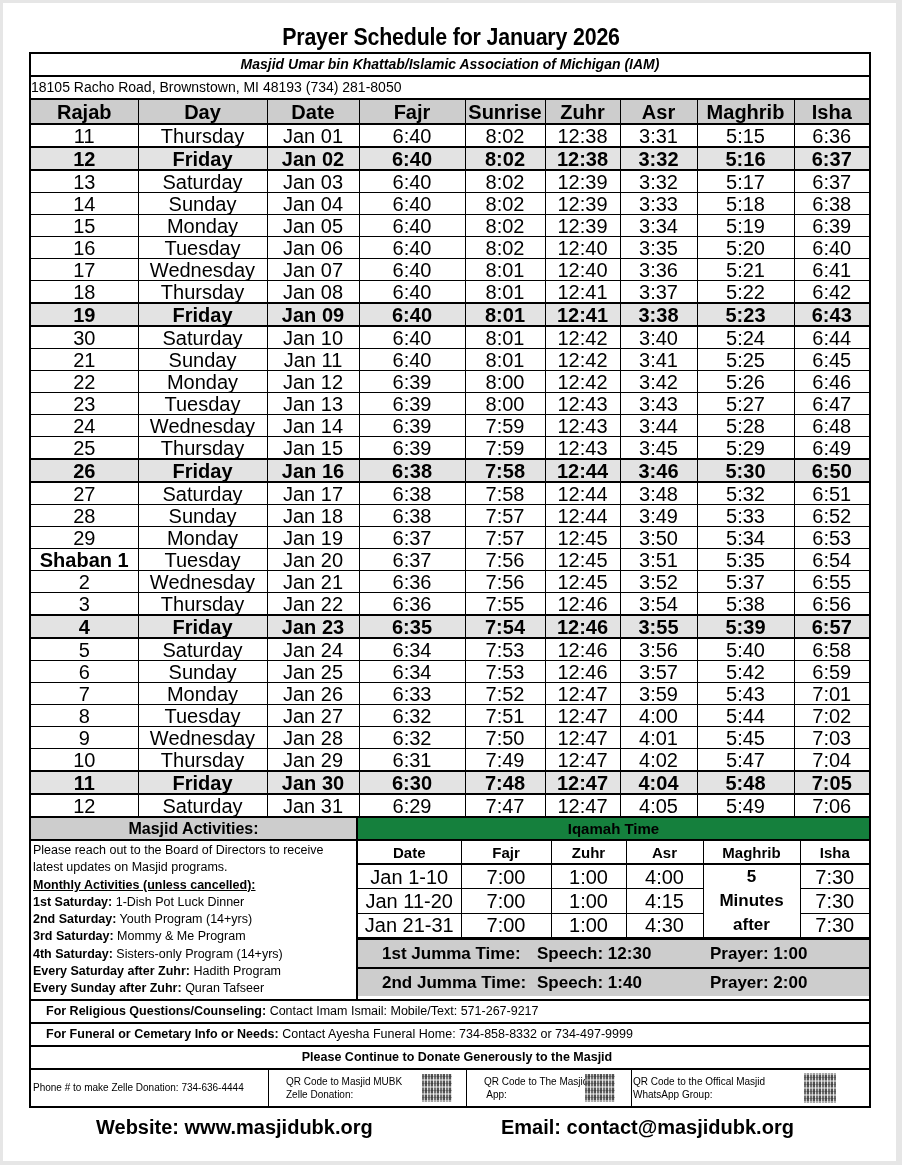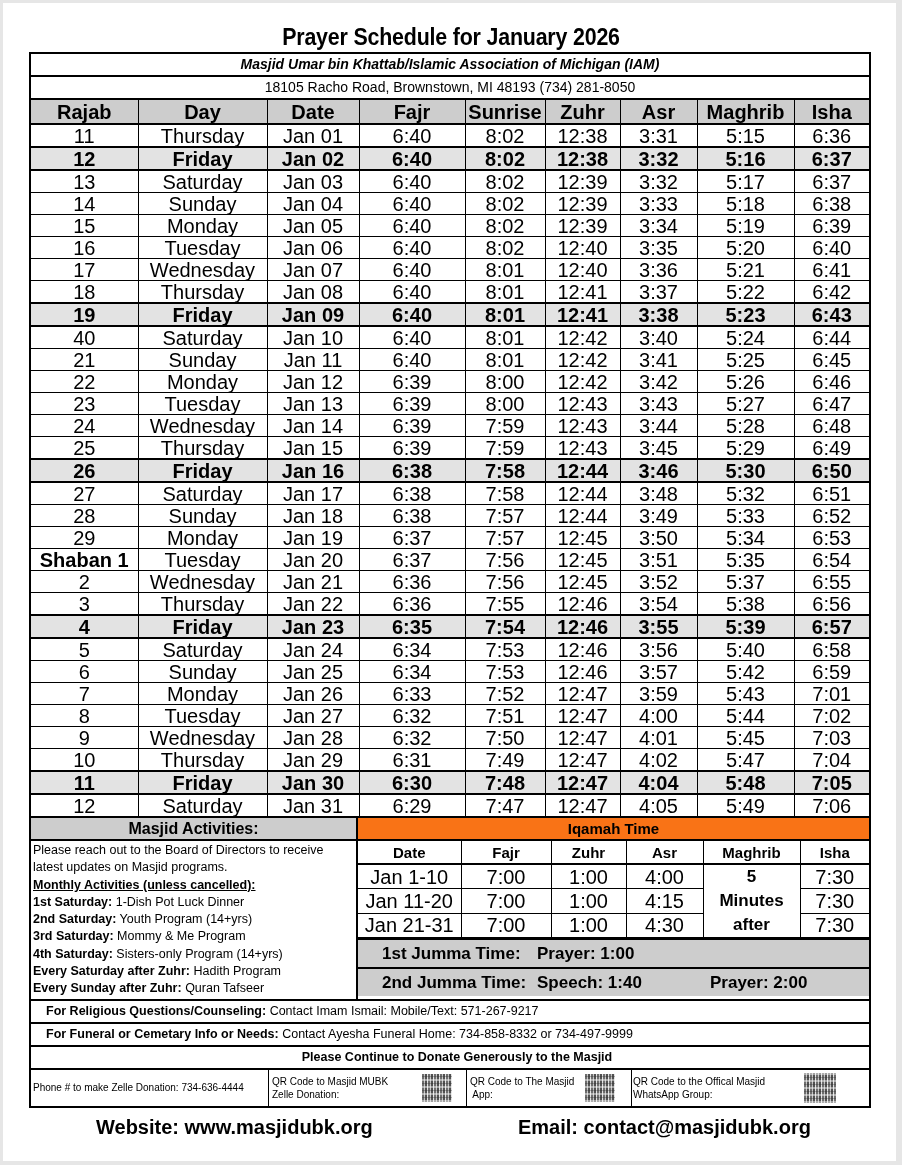--- a/index.html
+++ b/index.html
@@ -19,21 +19,21 @@
   }
   .frame {
     position: absolute; left: 29px; top: 52px; width: 842px;
     border: 2px solid #000; border-bottom: none; box-sizing: border-box;
   }
   .org {
     height: 21px; line-height: 21px; text-align: center; font-style: italic; font-weight: bold;
     font-size: 14px; border-bottom: 2px solid #000; transform-origin: center;
   }
   .addr {
-    height: 21px; line-height: 21px; text-align: center; font-size: 14px;
+    height: 21px; line-height: 21px; text-align: left; font-size: 14px;
     border-bottom: 2px solid #000;
   }
   table.sched {
     border-collapse: collapse; width: 100%; table-layout: fixed;
   }
   table.sched th {
     background: #cdcdcd; font-size: 20px; font-weight: bold; height: 23px;
     padding: 0; border-left: 1px solid #000; border-bottom: 2px solid #000; line-height: 22px;
     white-space: nowrap; overflow: hidden;
   }
@@ -52,21 +52,21 @@
   .act-head {
     background: #cdcdcd; text-align: center; font-weight: bold; font-size: 16px;
     height: 21px; line-height: 21px; border-bottom: 2px solid #000;
   }
   .act-body { padding: 1px 2px; font-size: 12.5px; line-height: 17.3px; }
   .act-body .u { font-weight: bold; text-decoration: underline; }
   .act-body b { font-weight: bold; }
 
   .iqamah { flex: 1; }
   .iq-head {
-    background: #f97316; text-align: center; font-weight: bold; font-size: 15px;
+    background: #15803d; text-align: center; font-weight: bold; font-size: 15px;
     height: 21px; line-height: 21px; border-bottom: 2px solid #000;
   }
   table.iq { border-collapse: collapse; width: 100%; table-layout: fixed; }
   table.iq th {
     font-size: 15px; font-weight: bold; height: 22px; padding: 0; border-left: 1px solid #000;
     border-bottom: 2px solid #000;
   }
   table.iq td {
     font-size: 20px; text-align: center; height: 22px; padding: 0; line-height: 22px;
     border-left: 1px solid #000; border-bottom: 1px solid #000;
@@ -92,37 +92,37 @@
   .qrrow {
     border-top: 2px solid #000; border-bottom: 2px solid #000; display: flex; height: 36px;
     font-size: 10px;
   }
   .qrrow .cell { border-left: 1px solid #000; position: relative; box-sizing: border-box; }
   .qrrow .cell:first-child { border-left: none; }
   .qrrow .zelle { width: 237px; line-height: 36px; padding-left: 2px; }
   .qrrow .q1 { width: 198px; }
   .qrrow .q2 { width: 165px; }
   .qrrow .q3 { flex: 1; }
-  .qrrow .qt { position: absolute; left: 3px; top: 5px; line-height: 13px; }
+  .qrrow .qt { position: absolute; left: 17px; top: 5px; line-height: 13px; }
   .qr {
     position: absolute; top: 4px; width: 30px; height: 28px;
     background:
       repeating-linear-gradient(90deg, #555 0 2px, #bbb 2px 3px, #333 3px 5px, #ddd 5px 6px),
       #888;
     opacity: 0.85;
   }
   .qr::after {
     content: ""; position: absolute; inset: 0;
     background: repeating-linear-gradient(0deg, rgba(255,255,255,0.45) 0 2px, transparent 2px 4px, rgba(0,0,0,0.3) 4px 5px, transparent 5px 7px);
   }
   .footer {
     position: absolute; top: 1116px; left: 0; width: 902px; font-weight: bold; font-size: 20px;
   }
   .footer .web { position: absolute; left: 96px; }
-  .footer .mail { position: absolute; left: 518px; }
+  .footer .mail { position: absolute; left: 501px; }
 </style>
 </head>
 <body>
 
 <div class="page"></div>
 
 <div class="title">Prayer Schedule for January 2026</div>
 
 <div class="frame">
   <div class="org">Masjid Umar bin Khattab/Islamic Association of Michigan (IAM)</div>
@@ -247,21 +247,21 @@
           <td>Friday</td>
           <td>Jan 09</td>
           <td>6:40</td>
           <td>8:01</td>
           <td>12:41</td>
           <td>3:38</td>
           <td>5:23</td>
           <td>6:43</td>
         </tr>
         <tr>
-          <td>40</td>
+          <td>30</td>
           <td>Saturday</td>
           <td>Jan 10</td>
           <td>6:40</td>
           <td>8:01</td>
           <td>12:42</td>
           <td>3:40</td>
           <td>5:24</td>
           <td>6:44</td>
         </tr>
         <tr>
@@ -560,20 +560,21 @@
             <td>Jan 21-31</td>
             <td>7:00</td>
             <td>1:00</td>
             <td>4:30</td>
             <td>7:30</td>
           </tr>
         </tbody>
       </table>
       <div class="jumma">
         <span class="jl">1st Jumma Time:</span>
+        <span class="js">Speech: 12:30</span>
         <span>Prayer: 1:00</span>
       </div>
       <div class="jumma">
         <span class="jl">2nd Jumma Time:</span>
         <span class="js">Speech: 1:40</span>
         <span>Prayer: 2:00</span>
       </div>
     </div>
   </div>
 

